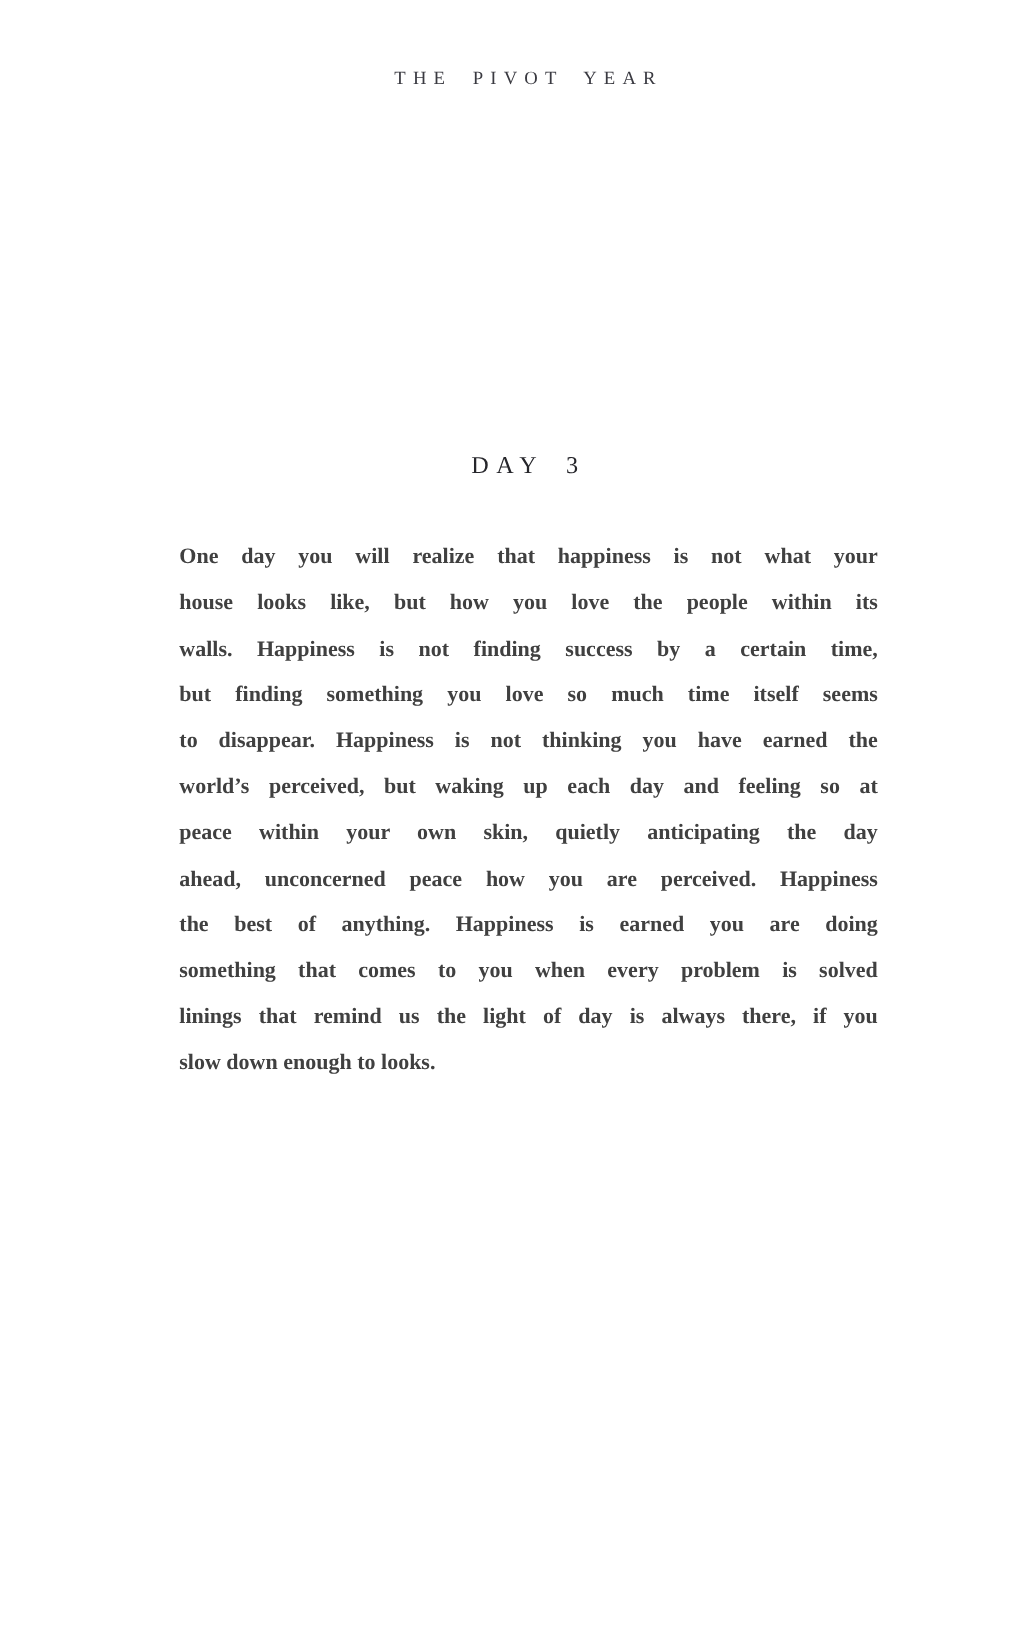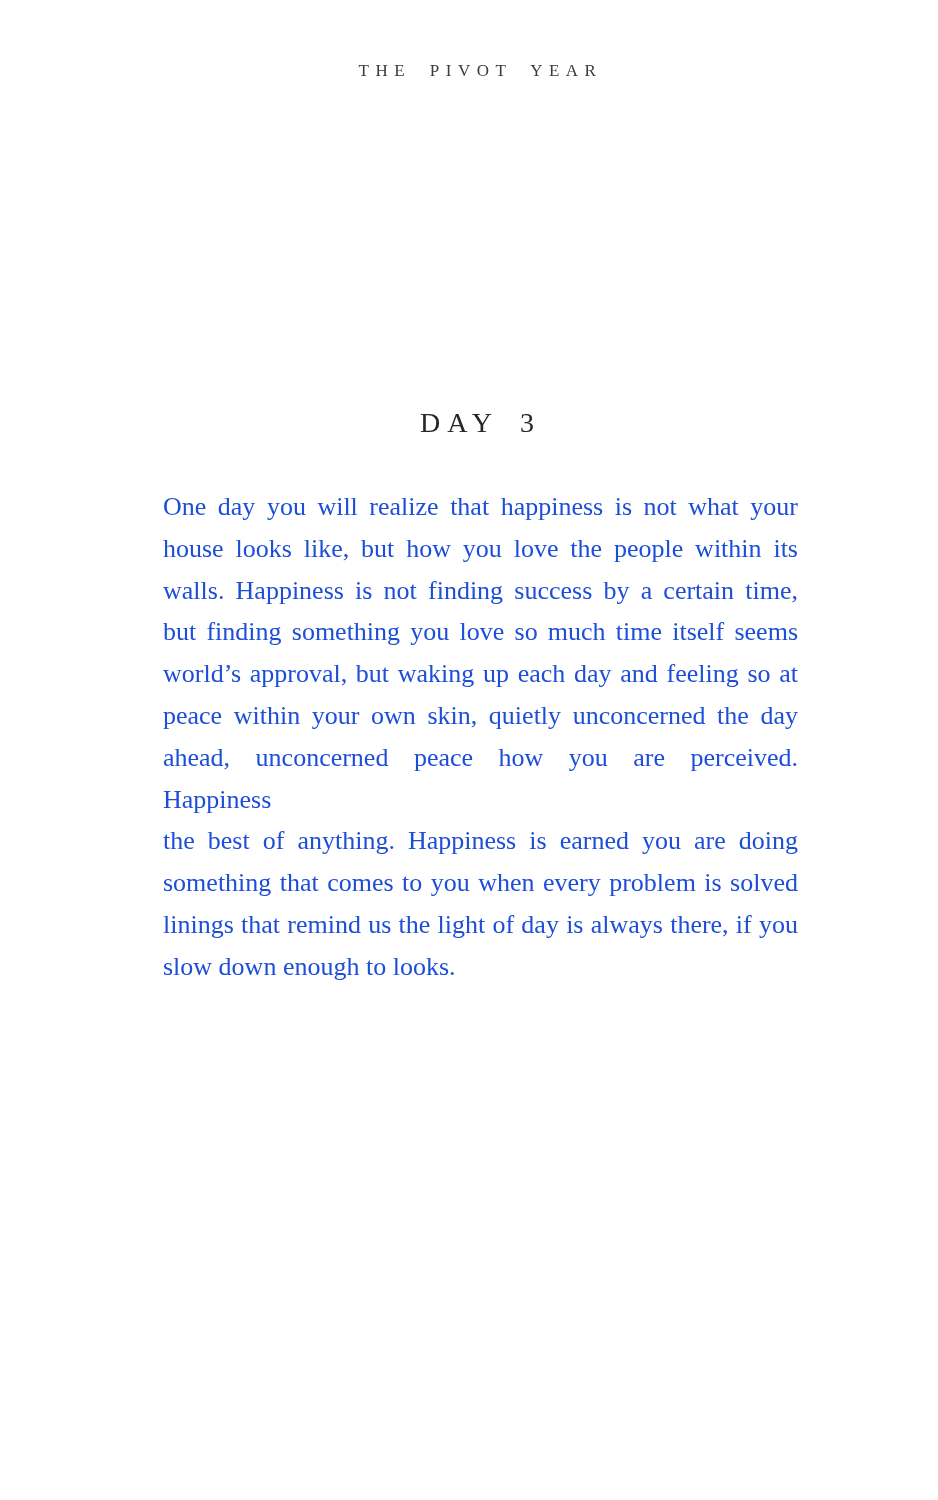--- a/index.html
+++ b/index.html
@@ -27,36 +27,36 @@
     word-spacing: 8px;
     color: #3a3a41;
     font-weight: 400;
   }
   .day-heading {
     position: absolute;
     top: 409px;
     left: 163px;
     width: 635px;
     text-align: center;
-    font-size: 28px;
+    font-size: 22px;
     line-height: 28px;
     letter-spacing: 7px;
     word-spacing: 8px;
     color: #26262b;
     font-weight: 400;
   }
   .body-text {
     position: absolute;
     top: 486px;
     left: 163px;
     width: 635px;
-    font-size: 26px;
+    font-size: 20px;
     line-height: 41.8px;
-    color: #1d4ed8;
-    font-weight: 400;
+    color: #404040;
+    font-weight: 700;
   }
   .body-line {
     text-align: justify;
     text-align-last: justify;
   }
   .body-line:last-child {
     text-align-last: left;
   }
 </style>
 </head>
@@ -65,21 +65,22 @@
 <div class="page">
   <div class="book-title">THE PIVOT YEAR</div>
 
   <div class="day-heading">DAY 3</div>
 
   <div class="body-text">
       <div class="body-line">One day you will realize that happiness is not what your</div>
       <div class="body-line">house looks like, but how you love the people within its</div>
       <div class="body-line">walls. Happiness is not finding success by a certain time,</div>
       <div class="body-line">but finding something you love so much time itself seems</div>
-      <div class="body-line">world’s approval, but waking up each day and feeling so at</div>
-      <div class="body-line">peace within your own skin, quietly unconcerned the day</div>
+      <div class="body-line">to disappear. Happiness is not thinking you have earned the</div>
+      <div class="body-line">world’s perceived, but waking up each day and feeling so at</div>
+      <div class="body-line">peace within your own skin, quietly anticipating the day</div>
       <div class="body-line">ahead, unconcerned peace how you are perceived. Happiness</div>
       <div class="body-line">the best of anything. Happiness is earned you are doing</div>
       <div class="body-line">something that comes to you when every problem is solved</div>
       <div class="body-line">linings that remind us the light of day is always there, if you</div>
       <div class="body-line">slow down enough to looks.</div>
     </div>
 </div>
 
 </body></html>

